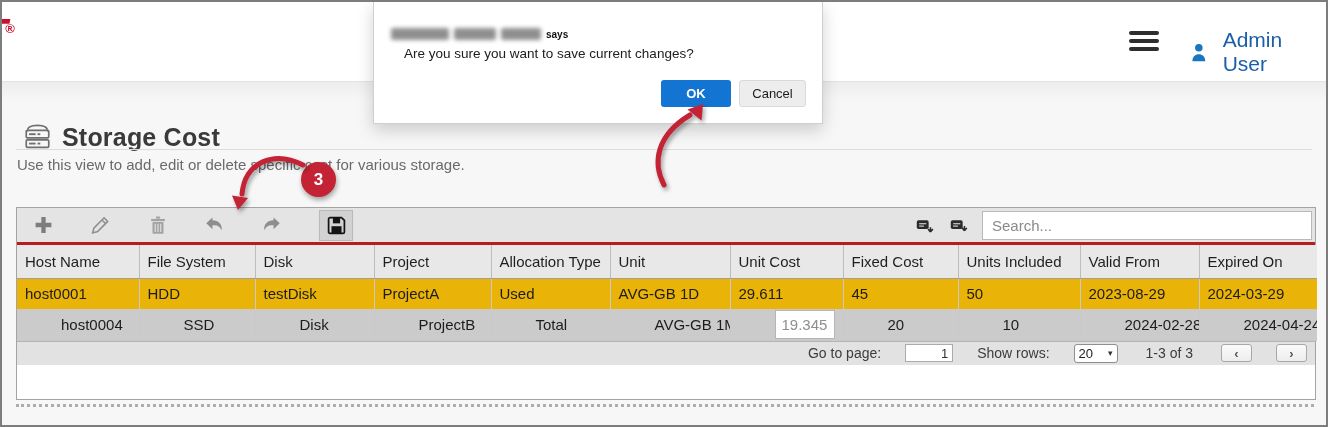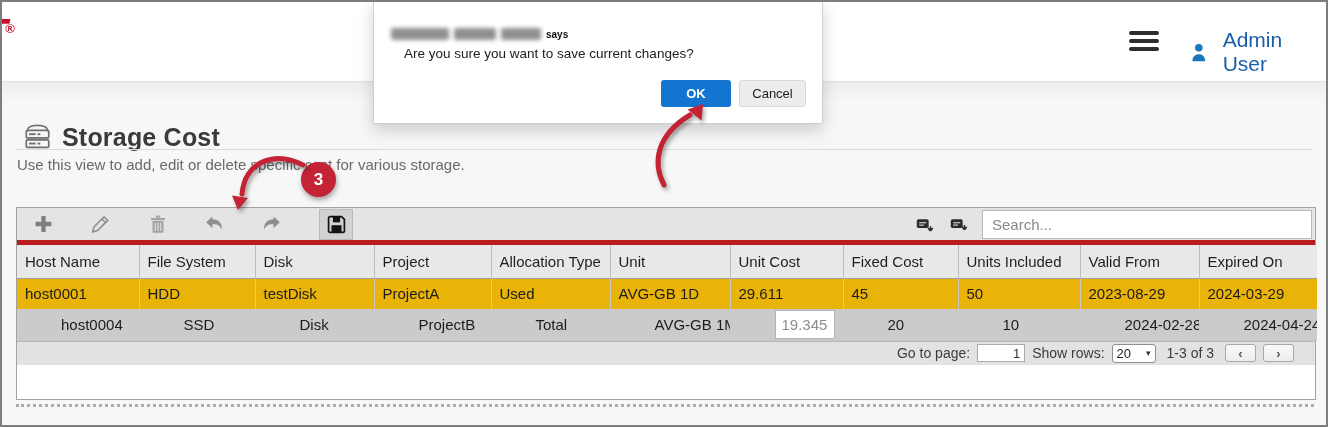--- a/index.html
+++ b/index.html
@@ -33,21 +33,21 @@
   .page-title-row { position:absolute; left:20px; top:24px; display:flex; align-items:center; gap:9px;margin-top:16px; }
   .page-title { font-size:25px; font-weight:800; color:#3a3a3a; letter-spacing:.2px; }
   .divider { position:absolute; left:14px; right:14px; top:67px; border-top:1px solid #dcdcdc; }
   .subtitle { position:absolute; left:15px; top:74px; font-size:15px; color:#6a6a6a; }
   
   .grid {
     position:absolute; left:14px; top:125px; width:1300px; height:193px;
     border:1px solid #a3a3a3; background:#fff;
   }
   .toolbar {
-    height:37px; background:#e4e4e4; border-bottom:5px solid #b91c1c;
+    height:37px; background:#e4e4e4; border-bottom:3px solid #b91c1c;
     display:flex; align-items:center; padding-left:15px; gap:34px;
   }
   .tb-btn { width:23px; height:24px; display:flex; align-items:center; justify-content:center; cursor:pointer; }
   .tb-save-wrap {
     width:34px; height:31px; background:#d2d2d2; border:1px solid #b9b9b9;
     display:flex; align-items:center; justify-content:center; cursor:pointer; margin-left:2px;
   }
   .tb-right { margin-left:auto; display:flex; align-items:center; gap:14px; padding-right:3px; }
   .exp-btn { width:20px; height:20px; display:flex; align-items:center; justify-content:center; cursor:pointer; }
   .search-input {
@@ -71,22 +71,22 @@
   tr.selected td { background:#cbcbcb;padding-left:44px; }
   td.edit-cell { padding:0 1px; }
   .cell-input {
     width:100%; height:29px; border:1px solid #b5b5b5; background:#fff;
     font-size:15px; color:#8e8e8e; padding:0 6px; outline:none;
     font-family:"Liberation Sans", sans-serif;
   }
   
   .pager {
     height:24px; background:#e2e2e2; border-top:1px solid #b5b5b5;
-    display:flex; align-items:center; justify-content:flex-end; gap:7px;
-    padding-right:21px; font-size:14px; color:#3c3c3c;
+    display:flex; align-items:center; justify-content:flex-end; gap:24px;
+    padding-right:8px; font-size:14px; color:#3c3c3c;
   }
   .pager-input {
     width:48px; height:18px; border:1px solid #ababab; background:#fff;
     font-size:13px; text-align:right; padding:0 4px; color:#333; outline:none;
     font-family:"Liberation Sans", sans-serif;
   }
   .fake-select {
     width:44px; height:19px; border:1px solid #8f8f8f; border-radius:3px; background:#fff;
     display:flex; align-items:center; justify-content:space-between; padding:0 4px;
     font-size:13px; color:#222; cursor:pointer;

